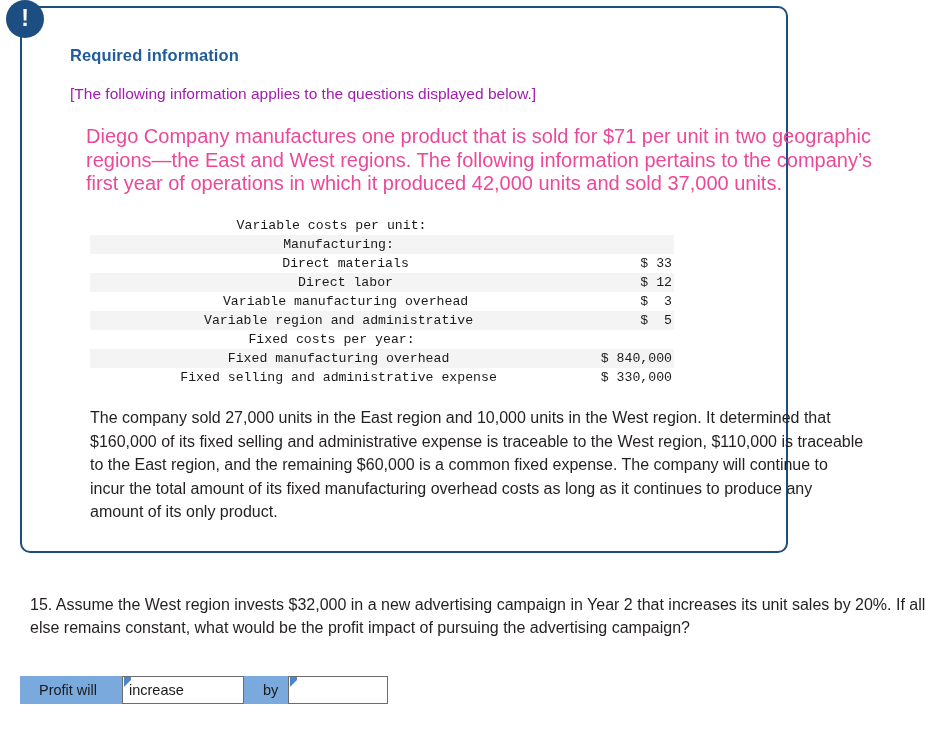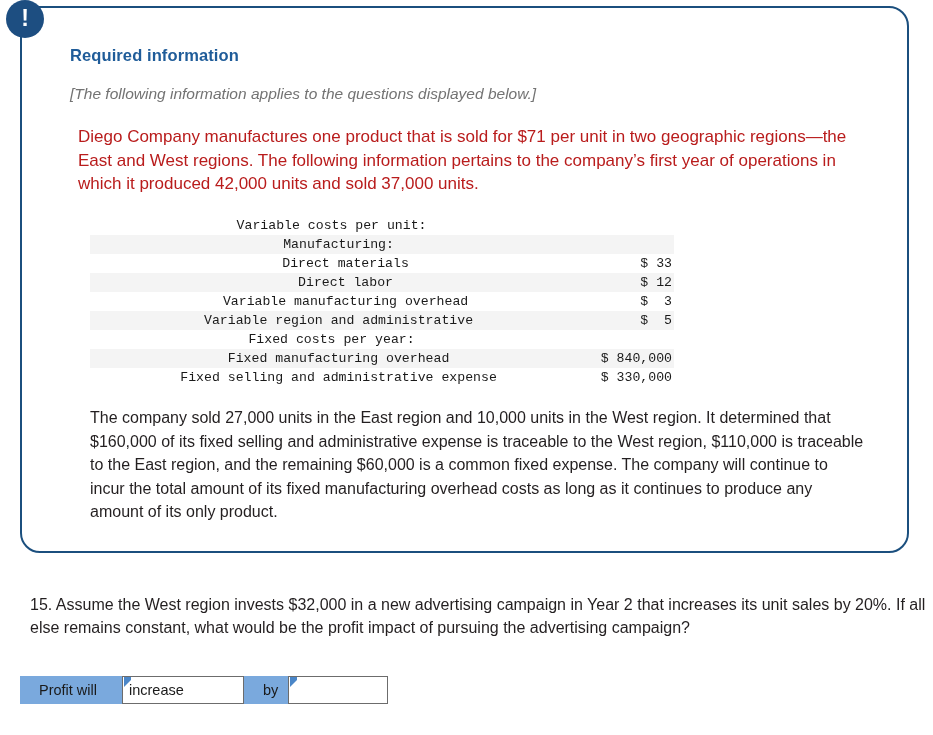--- a/index.html
+++ b/index.html
@@ -14,25 +14,25 @@
     color: #231f20;
     overflow: hidden;
     position: relative;
   }
 
   
   #required-panel {
     position: absolute;
     left: 20px;
     top: 6px;
-    width: 889px;
+    width: 768px;
     height: 547px;
     box-sizing: border-box;
     border: 2px solid #1b4f7e;
-    border-radius: 20px;
+    border-radius: 10px;
     background: #ffffff;
   }
 
   #info-badge {
     position: absolute;
     left: 6px;
     top: 0px;
     width: 38px;
     height: 38px;
     border-radius: 50%;
@@ -61,31 +61,30 @@
 
   #panel-title {
     font-size: 16.5px;
     font-weight: bold;
     color: #1f5c99;
     letter-spacing: 0.1px;
     margin: 0 0 20px 0;
   }
 
   #applies-note {
-    font-style: italic;
     font-size: 15.5px;
-    color: #737373;
+    color: #a21caf;
     margin: 0 0 22px 0;
   }
 
   #intro-paragraph {
-    font-size: 17px;
+    font-size: 20px;
     line-height: 23.5px;
-    color: #b91c1c;
-    margin: 8px;
+    color: #ec4899;
+    margin: 16px;
     width: 795px;
   }
 
   
   #cost-table {
     position: absolute;
     left: 68px;
     top: 208px;
     width: 584px;
     border-collapse: collapse;

